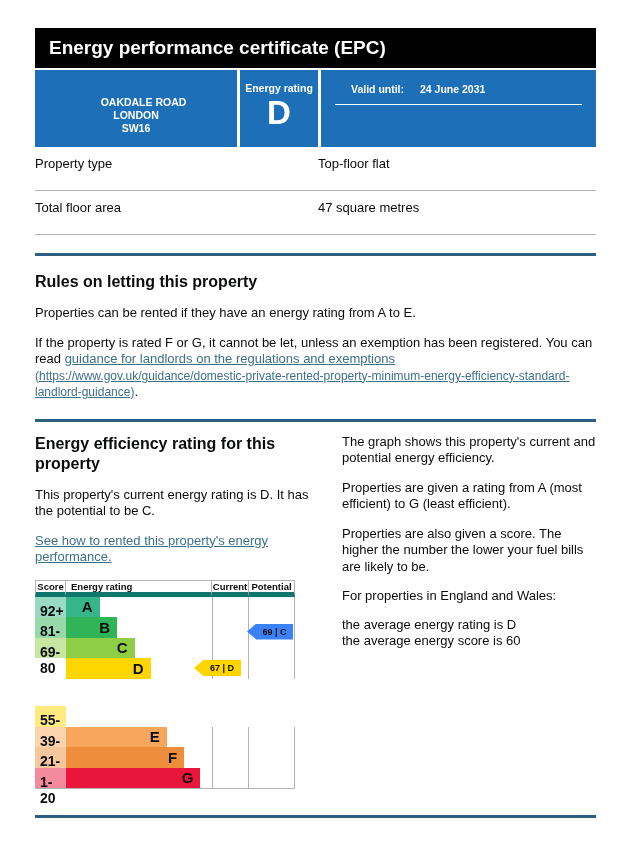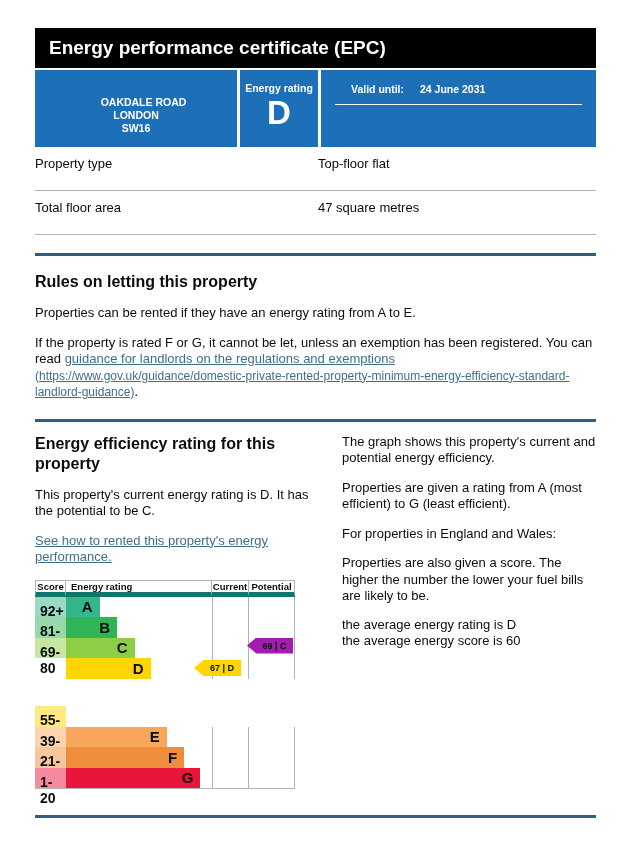--- a/index.html
+++ b/index.html
@@ -169,29 +169,29 @@
 
           <div class="score-cell" style="background: rgb(244, 138, 157);">1-20</div>
           <div class="bar-cell">
               <div class="bar" style="background: rgb(233, 21, 59); width: 92%;">G</div>
             </div>
           <div class="cur-cell"></div>
           <div class="pot-cell"></div>
         </div>
 
         <div class="arrow arrow-current" style="background: rgb(255, 213, 0); top: 80.5px;">67 | D</div>
-        <div class="arrow arrow-potential" style="background: #a21caf; top: 58px;">69 | C</div>
+        <div class="arrow arrow-potential" style="background: #3b82f6; top: 44px;">69 | C</div>
       </div>
     </div>
 
     <div class="col-right">
       <p>The graph shows this property's current and potential energy efficiency.</p>
       <p>Properties are given a rating from A (most efficient) to G (least efficient).</p>
+      <p>Properties are also given a score. The higher the number the lower your fuel bills are likely to be.</p>
       <p>For properties in England and Wales:</p>
-      <p>Properties are also given a score. The higher the number the lower your fuel bills are likely to be.</p>
       <div class="avg-lines">
         <div>the average energy rating is D</div>
         <div>the average energy score is 60</div>
       </div>
     </div>
   </div>
 
   <hr class="footer-rule">
 </div>
 

